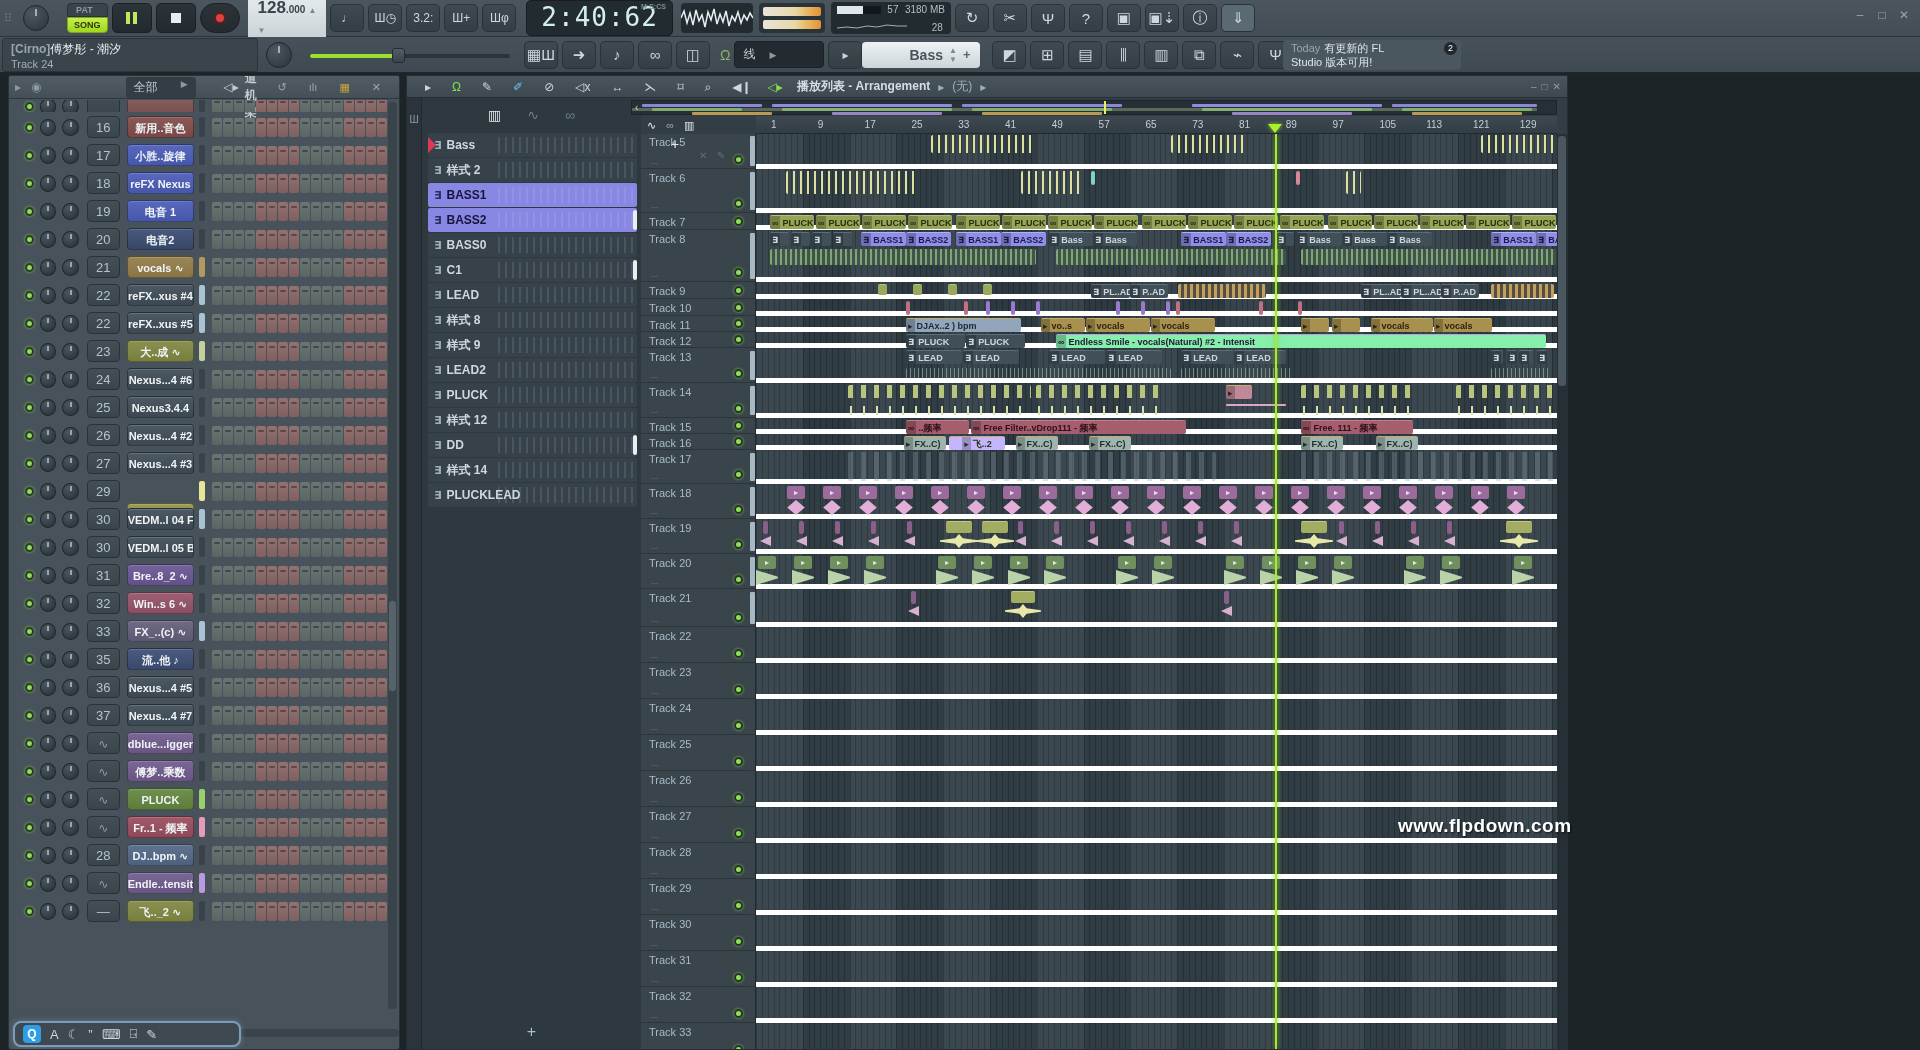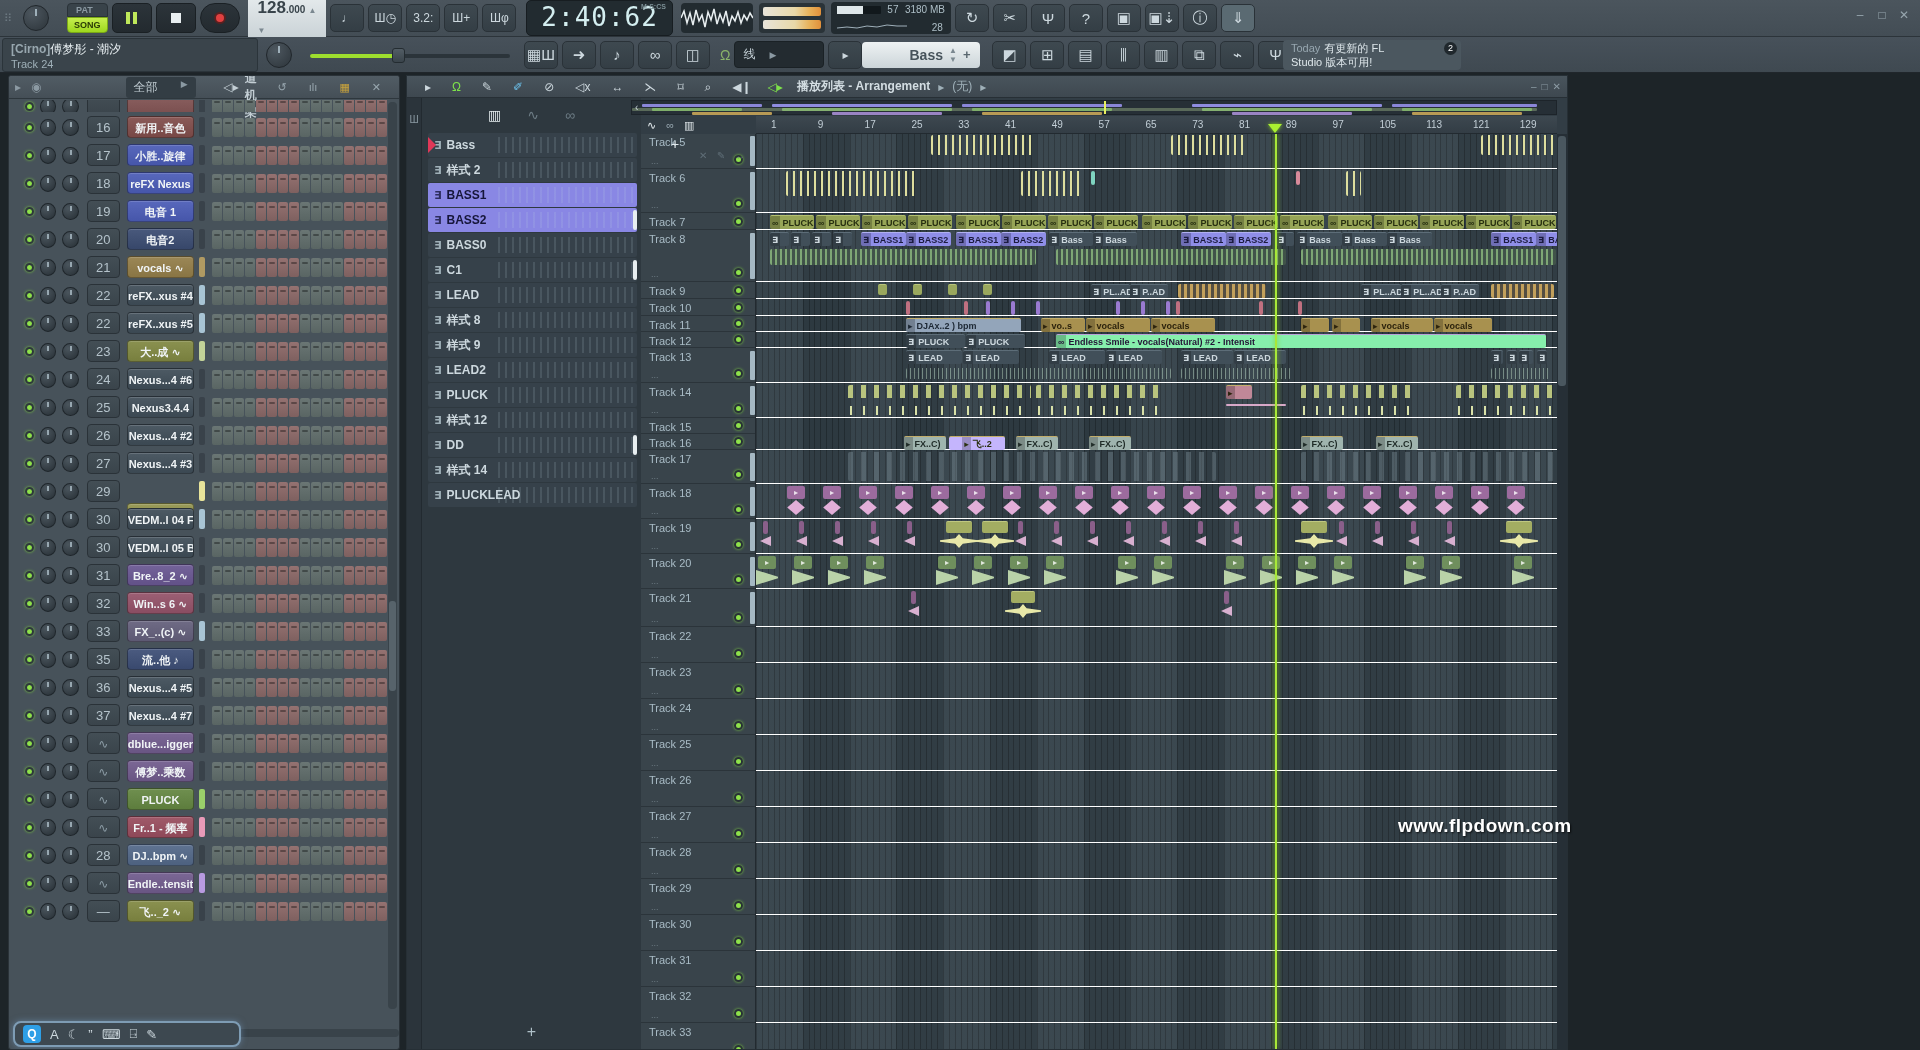--- a/index.html
+++ b/index.html
@@ -119,21 +119,21 @@
   .thead .tn { position:absolute; left:8px; top:2px; color:#a9bcc6; font-size:11px; white-space:nowrap; }
   .thead .dots { position:absolute; left:10px; bottom:3px; color:#6c7b84; font-size:9px; }
   .thead .tled { position:absolute; right:12px; width:9px; height:9px; border-radius:50%; background:#8ee24a; border:2px solid #28313  6; border:2px solid #283136; box-shadow:0 0 3px #7ed040;}
   .thead .cstrip { position:absolute; right:0px; top:2px; bottom:2px; width:5px; background:#b9cdd8; opacity:.85; border-radius:1px;}
   #lanes { position:absolute; left:349px; top:58px; right:10px; bottom:0; overflow:hidden;
     background:#303d45; }
   #lanes .colgrid { position:absolute; inset:0;
     background:
       repeating-linear-gradient(90deg, rgba(255,255,255,.035) 0 46.8px, rgba(0,0,0,.07) 46.8px 93.6px),
       repeating-linear-gradient(90deg, rgba(0,0,0,.25) 0 1px, transparent 1px 5.85px); }
-  .lane { position:absolute; left:0; right:0; border-bottom:1px solid #ffffff; }
+  .lane { position:absolute; left:0; right:0; border-bottom:5px solid #ffffff; }
   .lane.exp { background:rgba(255,255,255,.025); }
   
   .clip { position:absolute; top:1px; height:14px; border-radius:2px; font-size:9px; line-height:14px; white-space:nowrap; overflow:hidden; font-weight:bold; }
   .clip .ci { display:inline-block; background:rgba(0,0,0,.22); padding:0 2px; margin-right:2px; height:100%; }
   .c-pat { background:#414f59; color:#cdd8de; border-top:1px solid #5d6d78; }
   .c-bass { background:#8f8ee8; color:#1c1c40; border-top:1px solid #b0aff2; }
   .c-tiny { background:#414f59; color:#cdd8de; border-top:1px solid #5d6d78; }
   .c-auto { background:#97a557; color:#272f10; border-top:1px solid #b4c070; }
   .c-autoM { background:#a65e6e; color:#2d1016; border-top:1px solid #c07e8c; }
   .c-autoP { background:#86efac; color:#241436; border-top:1px solid #b8a2d8; }
@@ -1531,20 +1531,25 @@
         <div class="clip c-notes" style="left: 735px; width: 60px; top: 19px;"></div>
       </div>
       <div class="lane exp" style="top: 250px; height: 34px;">
         <div class="clip c-stabs" style="left: 92px; width: 183px; height: 30px;"></div>
         <div class="clip c-stabs" style="left: 280px; width: 130px; height: 30px;"></div>
         <div class="clip c-aud" style="left: 470px; width: 26px; background: rgb(192, 136, 152);"><span class="ci">▸</span></div>
         <div class="clip c-hline" style="left: 470px; width: 60px; top: 20px; background: rgb(216, 168, 200);"></div>
         <div class="clip c-stabs" style="left: 545px; width: 115px; height: 30px;"></div>
         <div class="clip c-stabs" style="left: 700px; width: 100px; height: 30px;"></div>
       </div>
+      <div class="lane" style="top: 285px; height: 15px;">
+        <div class="clip c-autoM" style="left: 150px; width: 63px;"><span class="ci">∞</span><span>..频率</span></div>
+        <div class="clip c-autoM" style="left: 215px; width: 215px;"><span class="ci">∞</span><span>Free Filter..vDrop111 - 频率</span></div>
+        <div class="clip c-autoM" style="left: 545px; width: 112px;"><span class="ci">∞</span><span>Free. 111 - 频率</span></div>
+      </div>
       <div class="lane" style="top: 301px; height: 15px;">
         <div class="clip c-aud" style="left: 148px; width: 42px; background: rgb(159, 180, 174); color: rgb(32, 44, 40);"><span class="ci">▸</span><span>FX..C)</span></div>
         <div class="clip c-aud" style="left: 193px; width: 56px; background: #c4b5fd; color: rgb(42, 48, 16); text-align: center;"><span class="ci">▸</span><span>飞..2</span></div>
         <div class="clip c-aud" style="left: 260px; width: 42px; background: rgb(159, 180, 174); color: rgb(32, 44, 40);"><span class="ci">▸</span><span>FX..C)</span></div>
         <div class="clip c-aud" style="left: 333px; width: 42px; background: rgb(159, 180, 174); color: rgb(32, 44, 40);"><span class="ci">▸</span><span>FX..C)</span></div>
         <div class="clip c-aud" style="left: 545px; width: 42px; background: rgb(159, 180, 174); color: rgb(32, 44, 40);"><span class="ci">▸</span><span>FX..C)</span></div>
         <div class="clip c-aud" style="left: 620px; width: 42px; background: rgb(159, 180, 174); color: rgb(32, 44, 40);"><span class="ci">▸</span><span>FX..C)</span></div>
       </div>
       <div class="lane exp" style="top: 317px; height: 33px;">
         <div class="clip c-ghost" style="left: 92px; width: 368px; height: 29px;"></div>

